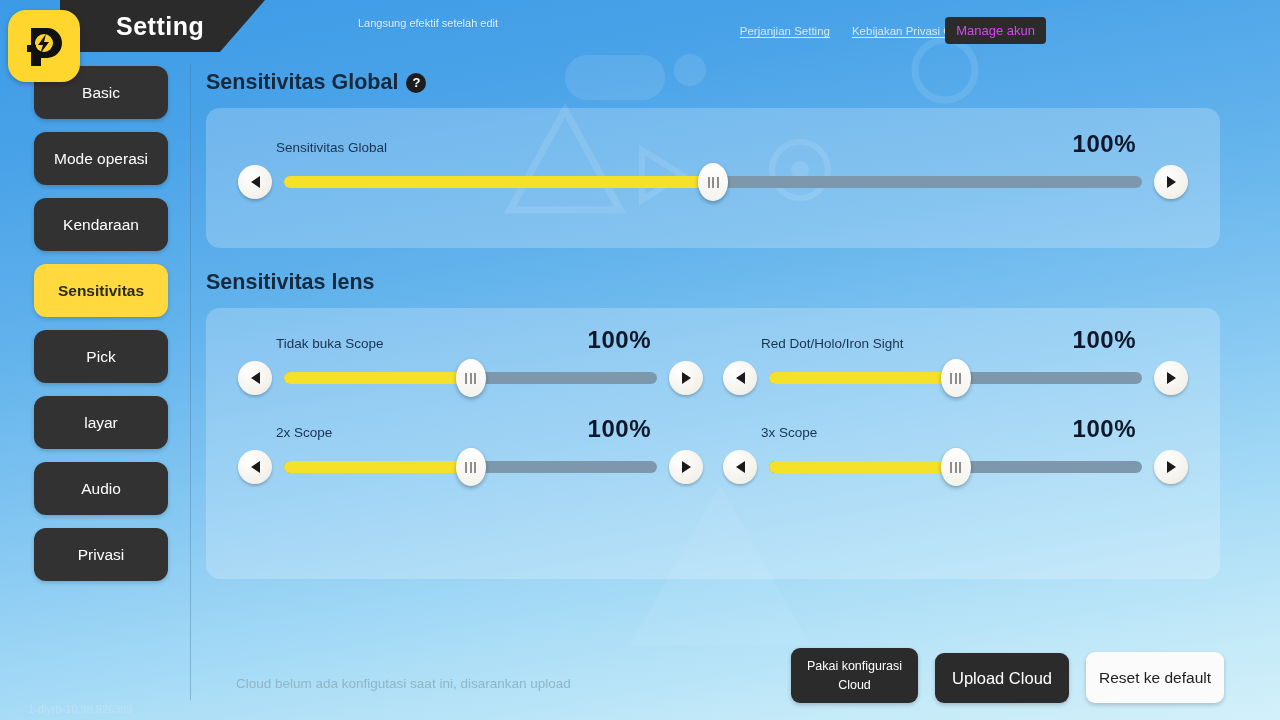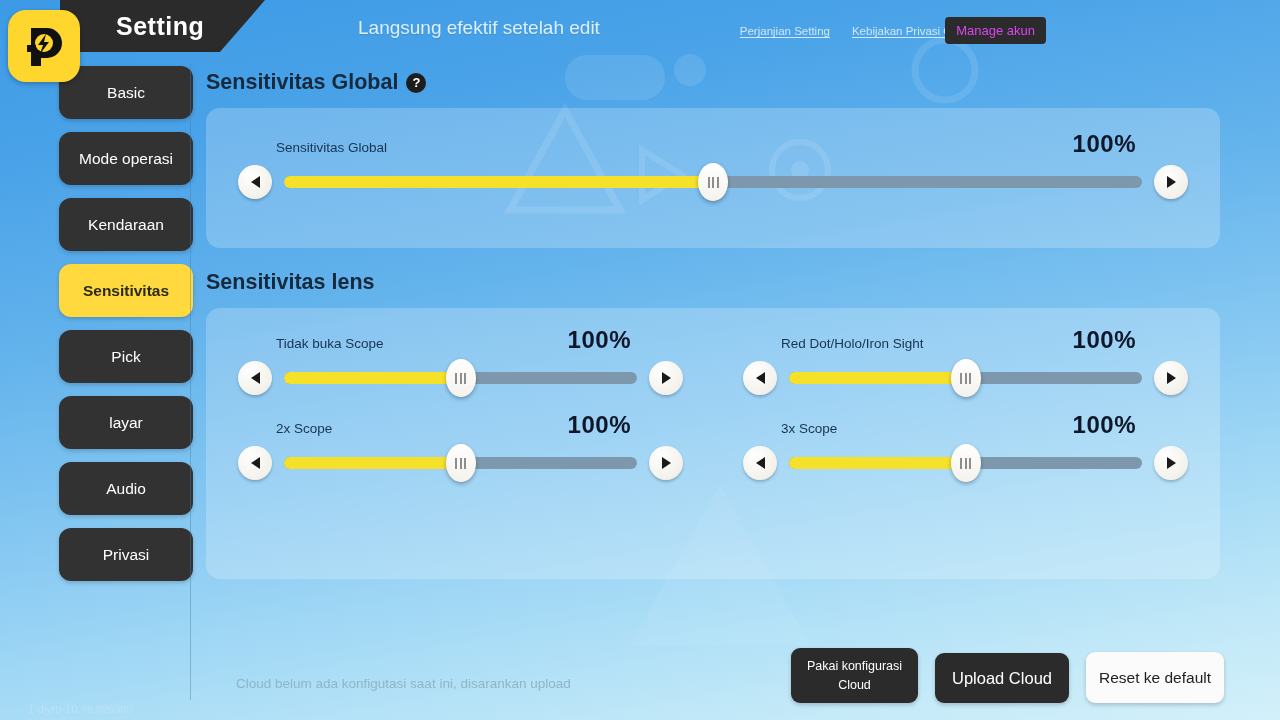--- a/index.html
+++ b/index.html
@@ -34,36 +34,36 @@
     margin-left:56px; letter-spacing:.5px;
   }
   .app-logo {
     position:absolute; top:10px; left:8px; width:72px; height:72px;
     background:#ffd62e; border-radius:18px; z-index:5;
     display:flex; align-items:center; justify-content:center;
     box-shadow:0 2px 5px rgba(0,0,0,.25);
   }
   .hint-text {
     position:absolute; top:17px; left:358px;
-    color:#ddf0ff; font-size:19px; text-shadow:0 1px 1px rgba(0,0,0,.12);
+    color:#ddf0ff; font-size:11px; text-shadow:0 1px 1px rgba(0,0,0,.12);
   }
   .top-links { position:absolute; top:25px; right:98px; display:flex; gap:22px; }
   .top-links a {
     color:#cfe8fb; font-size:11.5px; text-decoration:underline;
     text-underline-offset:2px; white-space:nowrap;
   }
   .manage-btn {
     position:absolute; top:17px; right:74px;
     background:#2b2b2b; color:#d946ef; font-size:13px;
     border:none; border-radius:4px; padding:6px 11px; cursor:pointer;
     white-space:nowrap;
   }
 
   
-  .sidebar { position:absolute; top:66px; left:59px; width:134px; }
+  .sidebar { position:absolute; top:66px; left:34px; width:134px; }
   .side-item {
     width:134px; height:53px; margin-bottom:13px;
     background:#323232; color:#ffffff;
     border-radius:12px; border:none; cursor:pointer;
     font-size:15.5px; font-family:"Liberation Sans", sans-serif;
     display:flex; align-items:center; justify-content:center;
     box-shadow:0 2px 4px rgba(0,0,0,.18);
   }
   .side-item.active { background:#ffd93d; color:#2a2a1a; font-weight:bold;margin-top:8px; }
   .side-divider {
@@ -88,21 +88,21 @@
     display:flex; align-items:center; justify-content:center; cursor:pointer;
   }
   .card {
     background:rgba(255,255,255,.22);
     border-radius:14px;
     padding:22px 32px;
   }
   .card.global { height:140px; }
   .card.lens { height:271px; padding-top:18px; }
 
-  .grid2 { display:grid; grid-template-columns:1fr 1fr; column-gap:60px; row-gap:16px; }
+  .grid2 { display:grid; grid-template-columns:1fr 1fr; column-gap:60px; row-gap:16px;gap:20px; }
 
   .slider-row { width:100%; }
   .slider-head {
     display:flex; align-items:baseline; justify-content:space-between;
     padding:0 52px 0 38px; margin-bottom:7px;
   }
   .slider-label { color:#183450; font-size:13.5px; }
   .slider-value { color:#0f172a; font-size:24px; font-weight:bold; letter-spacing:.5px; }
 
   .slider-ctl { display:flex; align-items:center; gap:12px; }

